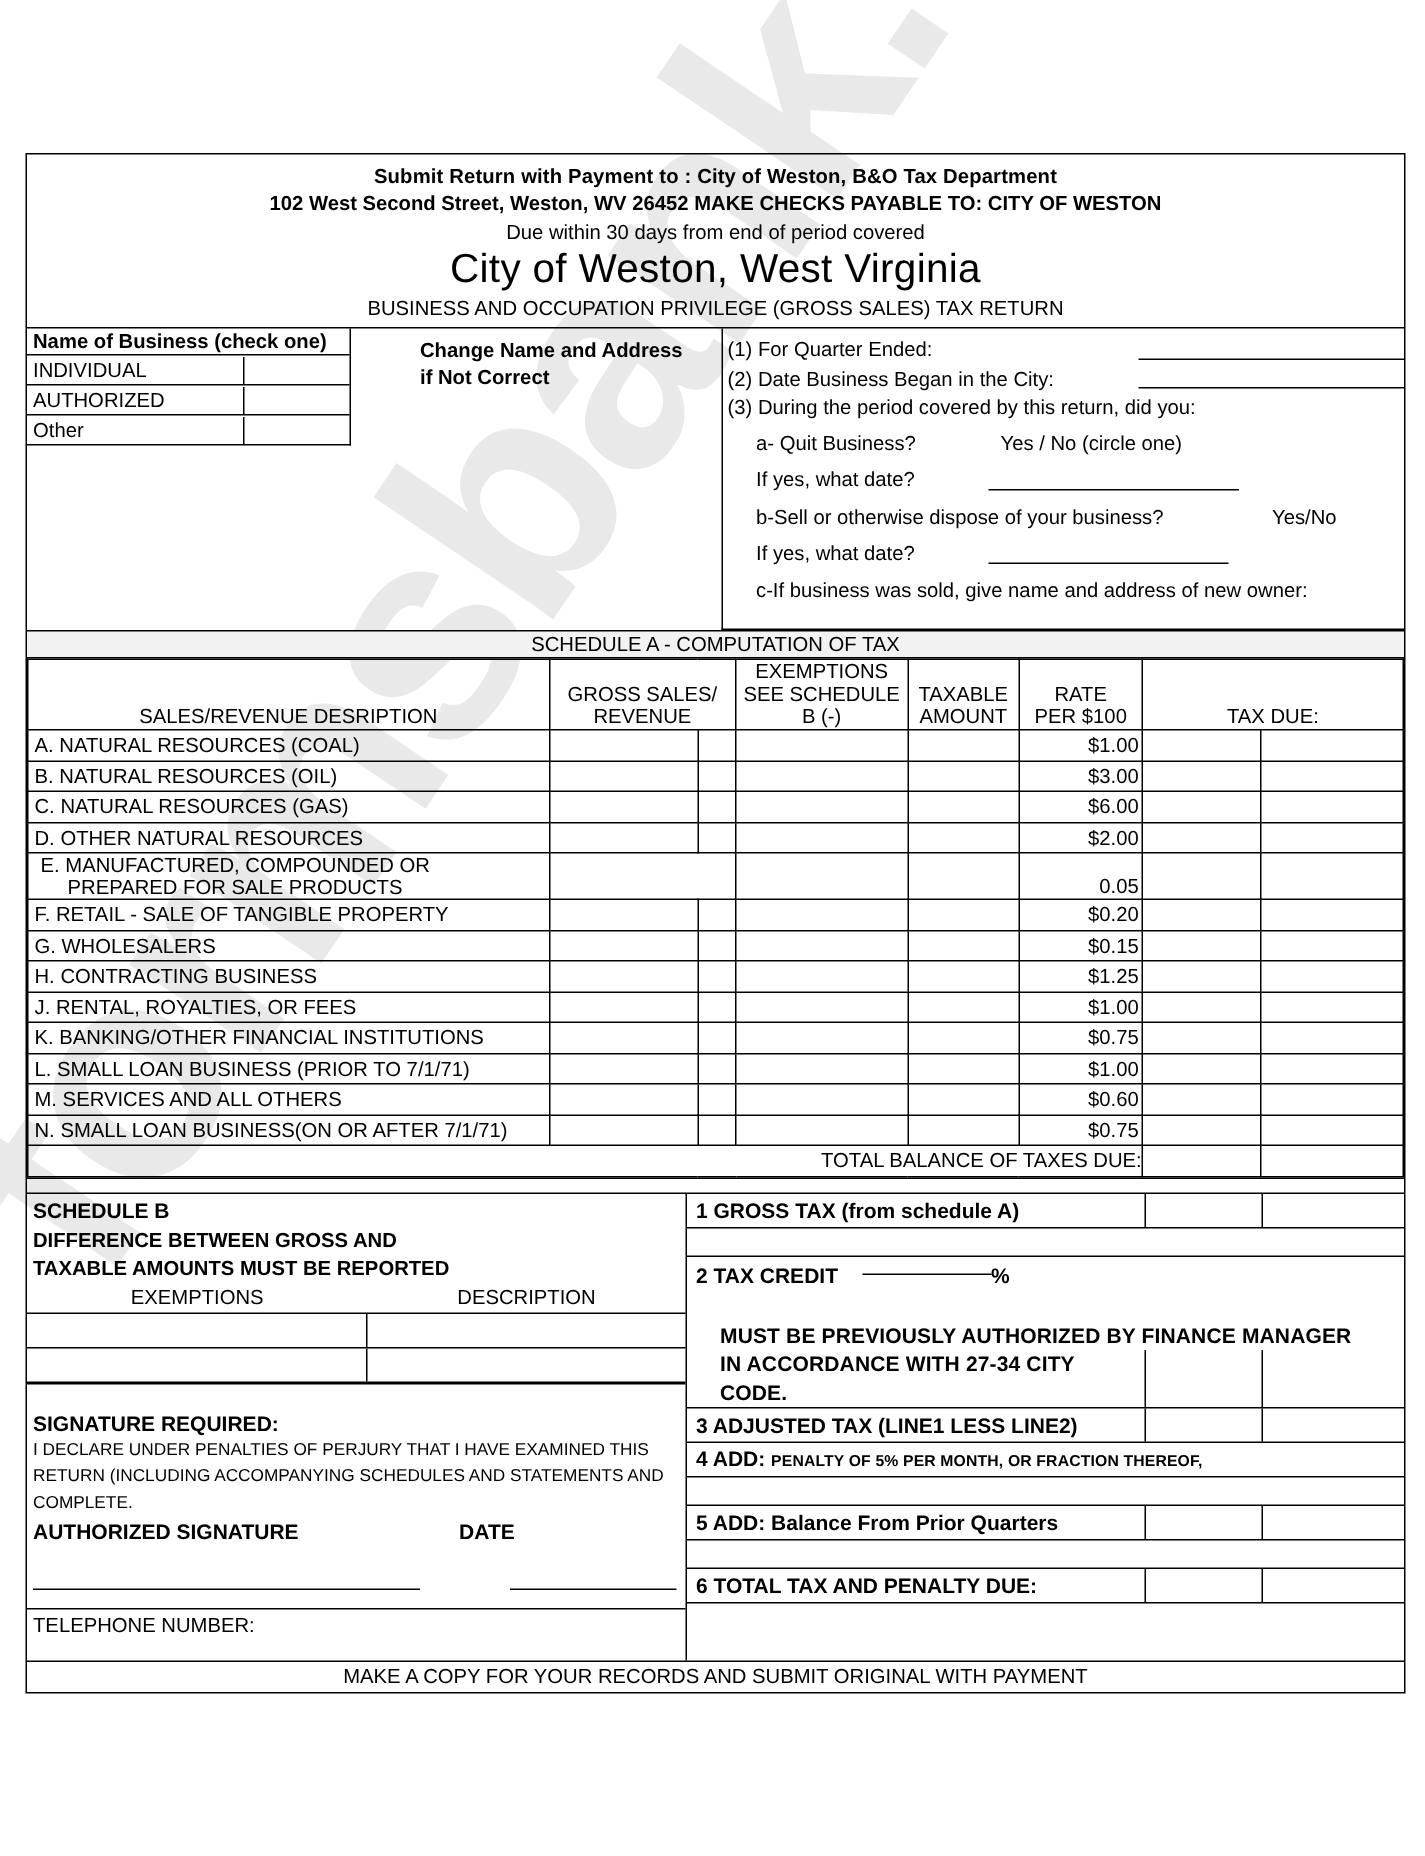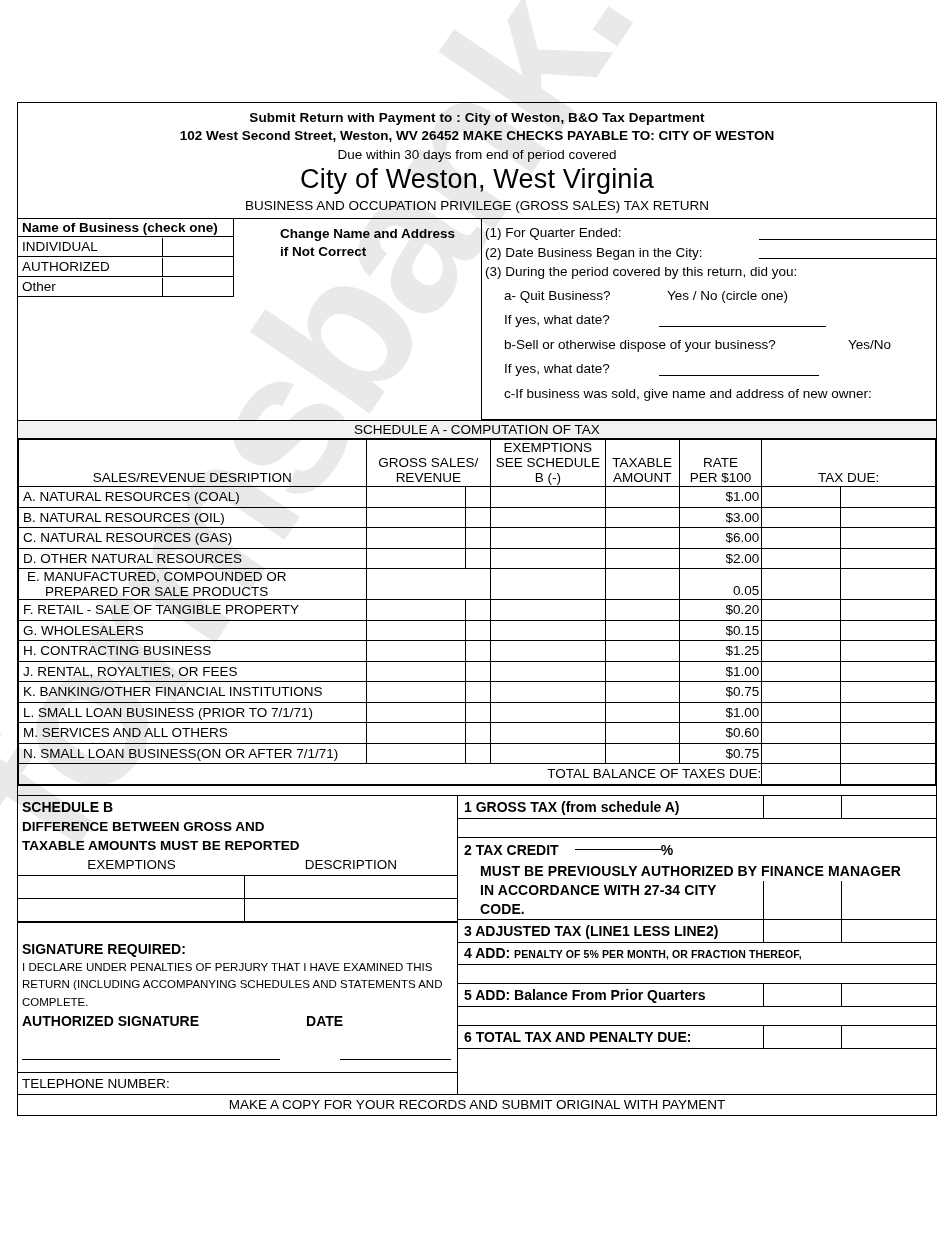--- a/index.html
+++ b/index.html
@@ -685,21 +685,21 @@
           <div class="amt2"></div>
         </div>
         <div class="spacer-row thick"></div>
 
         <div class="cl noline" style="border-bottom:0;">
           <div class="txt" style="line-height:24px;">
             <span>2 TAX CREDIT</span><span class="credit-line"></span><span>%</span>
           </div>
         </div>
         <div class="cl noline" style="border-bottom:0;">
-          <div class="txt sm" style="line-height:19px;padding-left:22px;">MUST BE PREVIOUSLY AUTHORIZED BY FINANCE MANAGER</div>
+          <div class="txt sm" style="line-height:19px;padding-left:22px;margin-top:19px;">MUST BE PREVIOUSLY AUTHORIZED BY FINANCE MANAGER</div>
         </div>
         <div class="cl">
           <div class="txt sm" style="line-height:19px;padding-left:22px;">IN ACCORDANCE WITH 27-34 CITY CODE.</div>
           <div class="amt1"></div>
           <div class="amt2"></div>
         </div>
 
         <div class="cl">
           <div class="txt">3 ADJUSTED TAX (LINE1 LESS LINE2)</div>
           <div class="amt1"></div>

